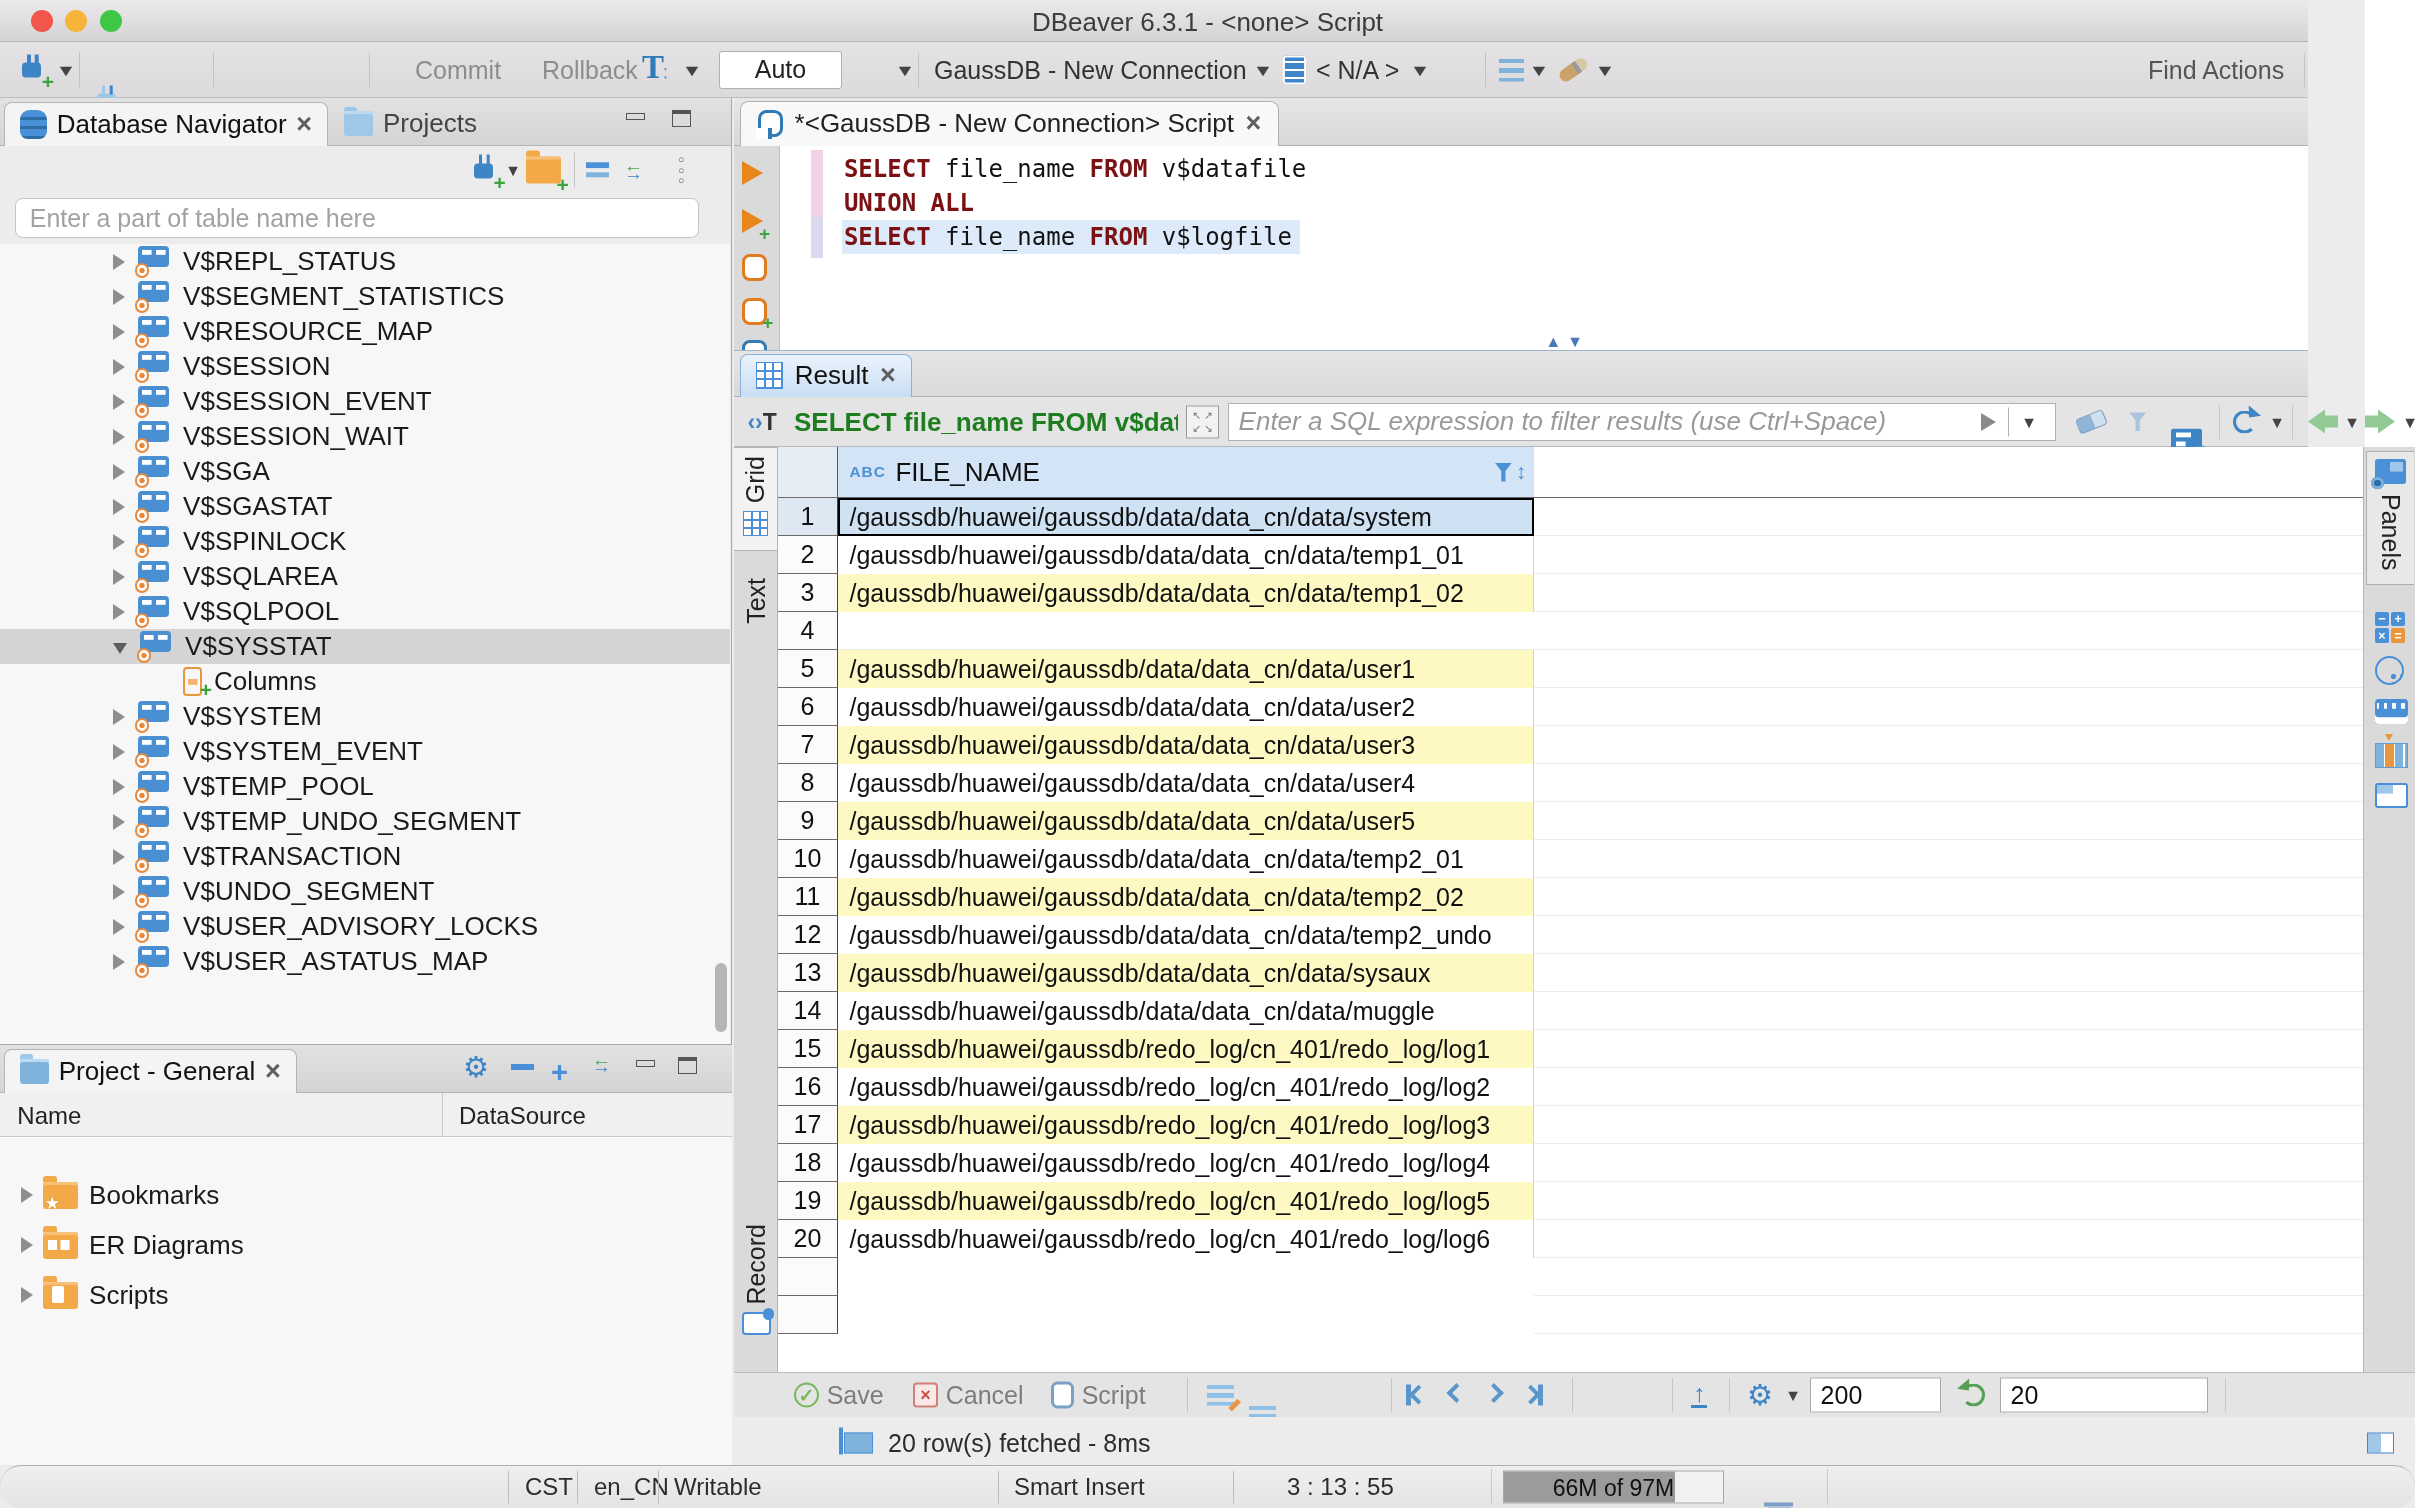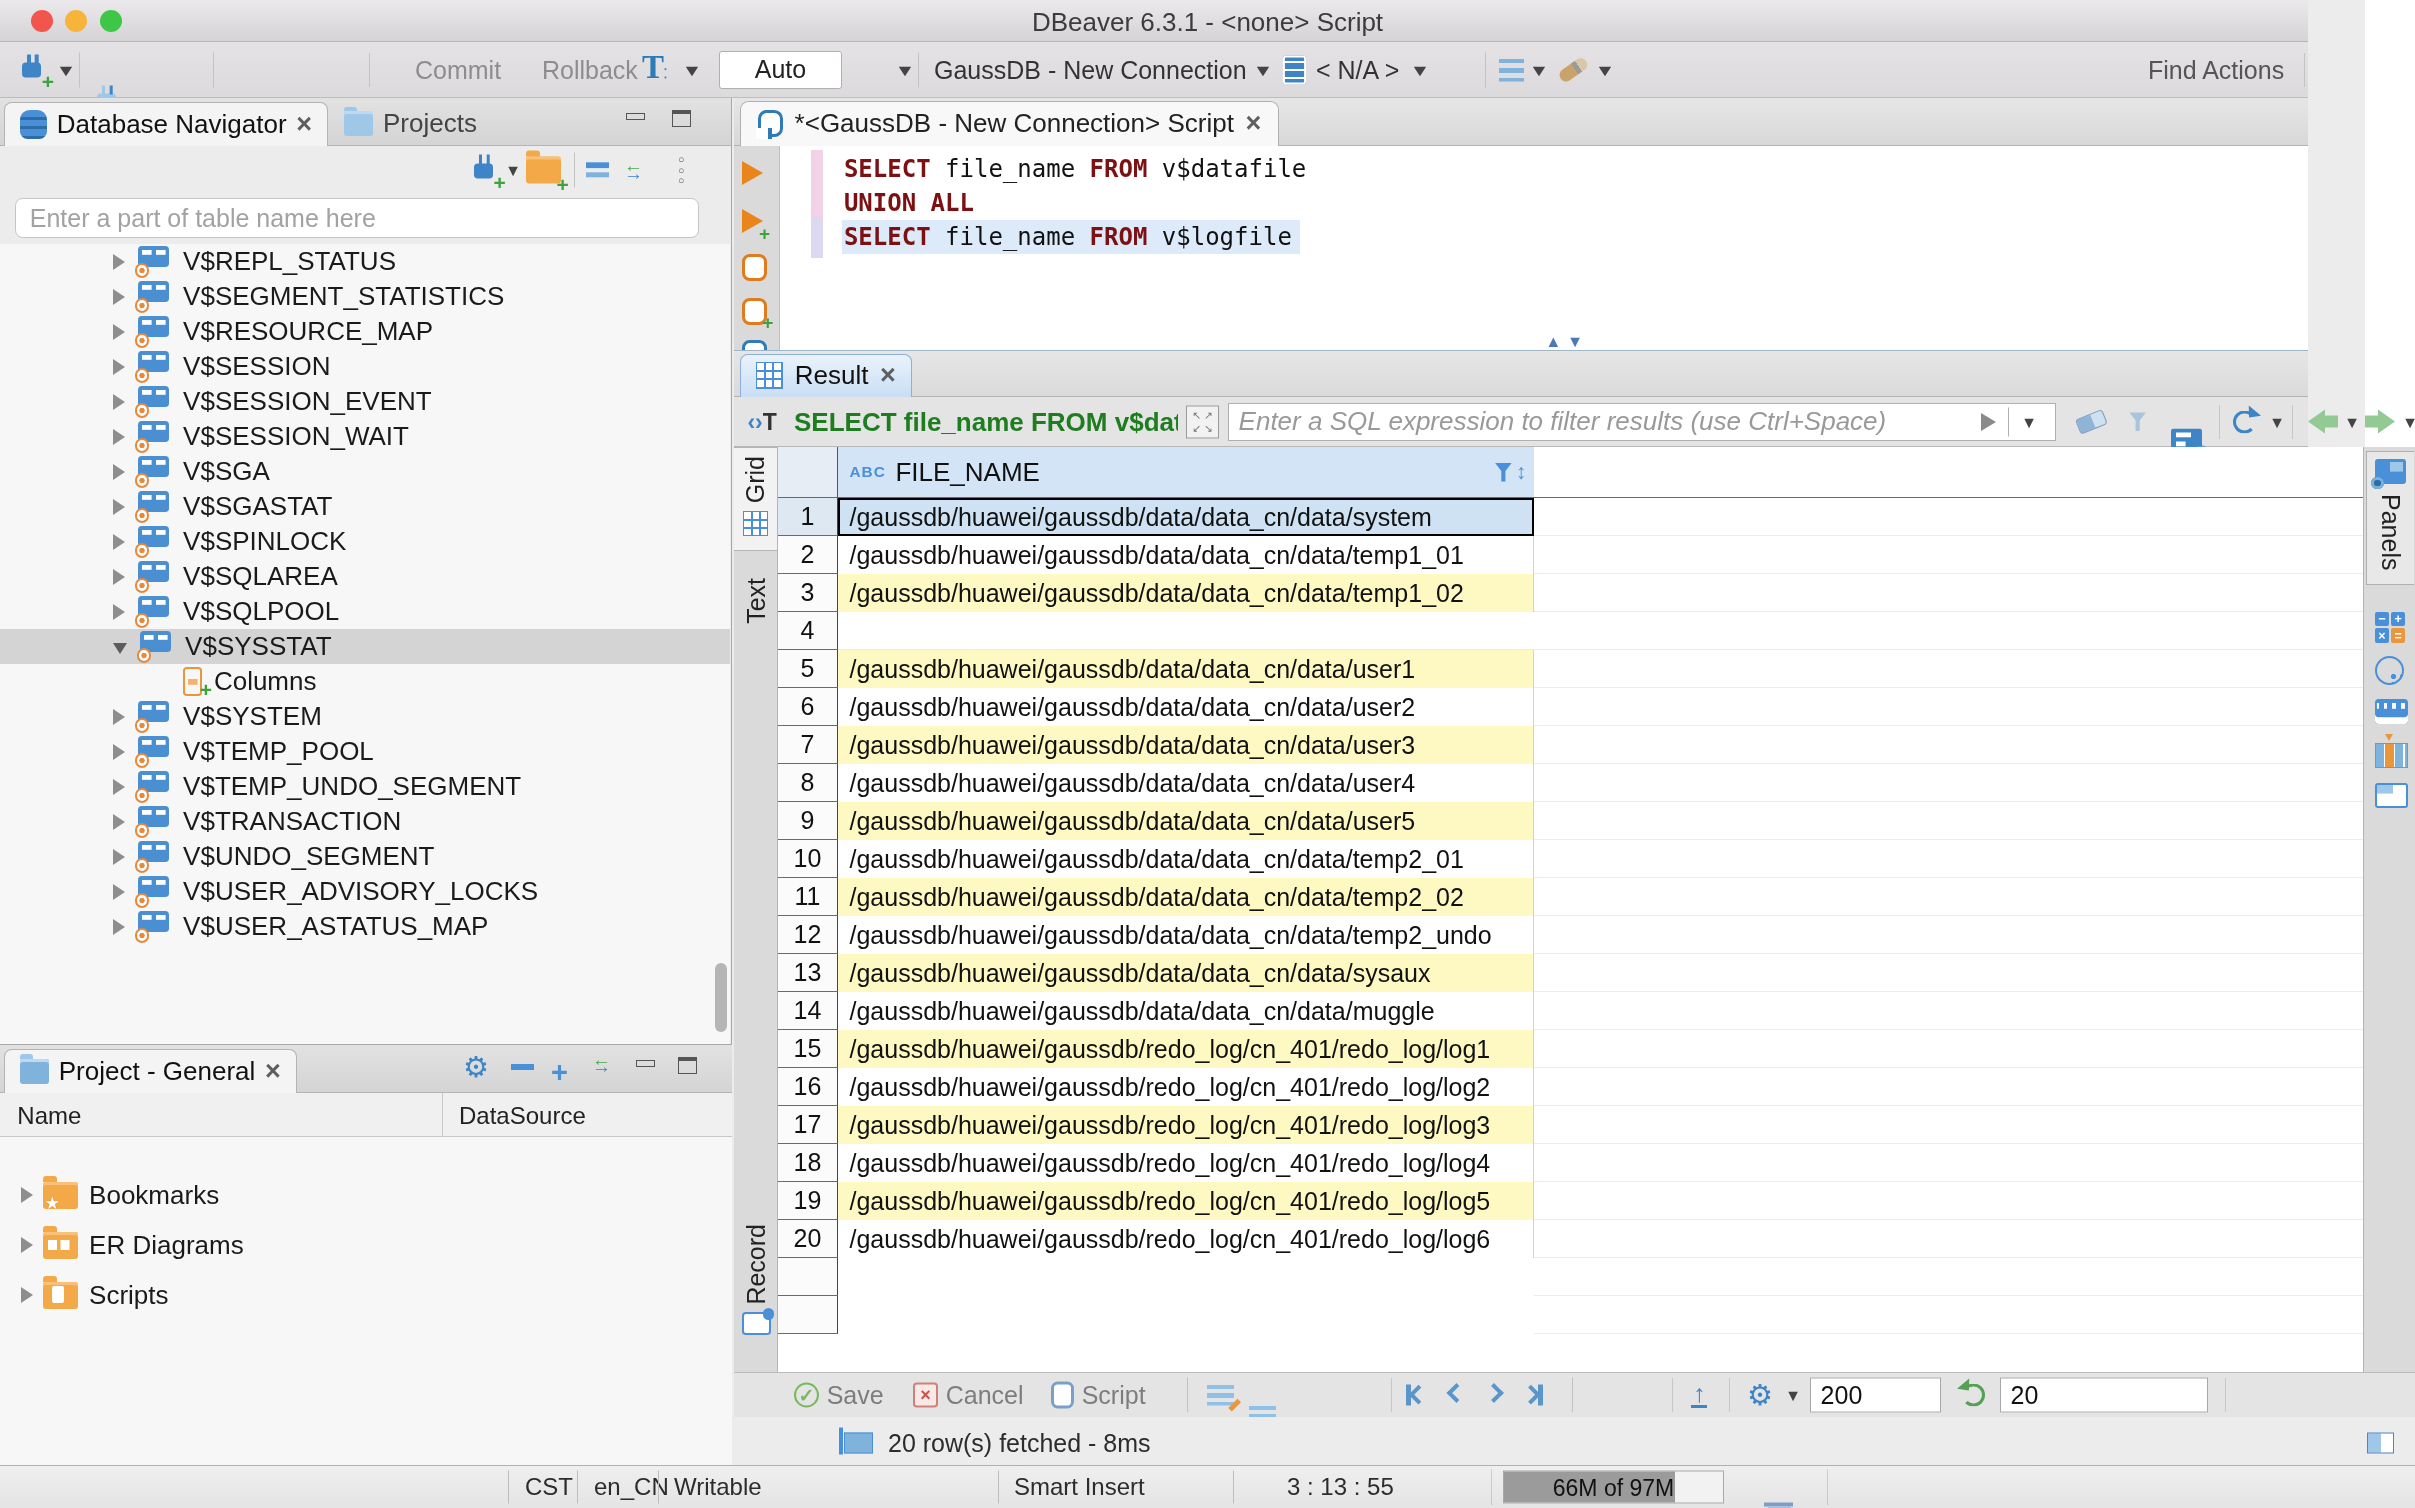--- a/index.html
+++ b/index.html
@@ -248,21 +248,21 @@
   .page-ico span { position:absolute; font-size:17.3px; font-weight:bold; color:#7aa0c8; }
   .res-status { position:relative; height:51px; background:#ececec; }
   .res-status > * { position:absolute; top:50%; transform:translateY(-50%); }
   .tbl-ico { width:29px; height:21px; background:#7fb3dc; border:1.9px solid #4a90d9; position:relative; }
   .tbl-ico:before { content:""; position:absolute; left:-5.8px; top:-5.8px; width:3.8px; height:27px; background:#4a90d9; }
   .status-text { font-size:25px; color:#2c2c2c; }
   .panel-toggle-ico { width:27px; height:21px; border:1.9px solid #4a86c8; background:linear-gradient(90deg,#9ec7e8 50%,#fff 50%); }
 
   
   .statusbar { position:absolute; left:0; top:1465px; width:2415px; height:43px; background:linear-gradient(#efefef,#e4e4e4);
-    border-top:1px solid #b0b0b0; font-size:24px; color:#2c2c2c; }
+    border-top:1px solid #b0b0b0; font-size:24px; color:#2c2c2c;border-radius:21px; }
   .statusbar > * { position:absolute; top:50%; transform:translateY(-50%); }
   .sbsep { width:0; height:33px; border-left:1px solid #bdbdbd; }
   .memgauge { width:221px; height:33px; border:1px solid #a8a8a8; background:#f2f2f2; position:relative; }
   .memgauge .fill { position:absolute; left:0; top:0; bottom:0; width:78%; background:#9b9b9b; }
   .memgauge .lbl { position:absolute; left:0; right:0; top:2.9px; text-align:center; font-size:23px; color:#111; }
   .trash-ico { width:23px; height:25px; border:2.9px solid #7d9ec8; border-radius:0 0 4.8px 4.8px; position:relative; background:#dce8f4; }
   .trash-ico:before { content:""; position:absolute; left:-5.8px; top:-6.7px; width:29px; height:3.8px; background:#7d9ec8; }
 </style>
 </head>
 <body>
@@ -452,20 +452,25 @@
           <div class="tree-label">Columns</div>
         </div>
         <div class="tree-row">
           <div class="expander"></div>
           <div class="view-ico"></div>
           <div class="tree-label">V$SYSTEM</div>
         </div>
         <div class="tree-row">
           <div class="expander"></div>
           <div class="view-ico"></div>
+          <div class="tree-label">V$SYSTEM_EVENT</div>
+        </div>
+        <div class="tree-row">
+          <div class="expander"></div>
+          <div class="view-ico"></div>
           <div class="tree-label">V$TEMP_POOL</div>
         </div>
         <div class="tree-row">
           <div class="expander"></div>
           <div class="view-ico"></div>
           <div class="tree-label">V$TEMP_UNDO_SEGMENT</div>
         </div>
         <div class="tree-row">
           <div class="expander"></div>
           <div class="view-ico"></div>

